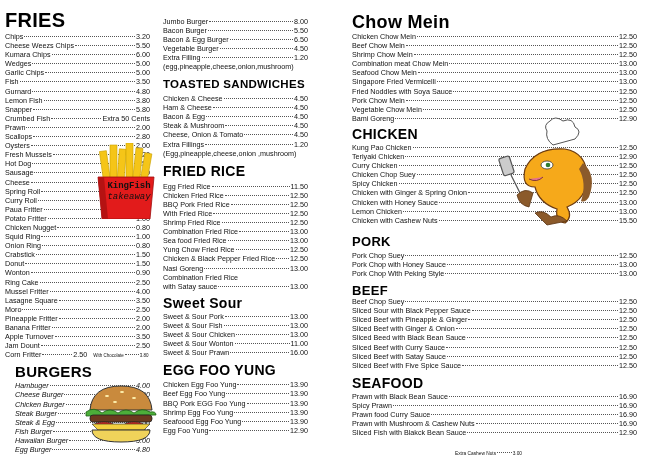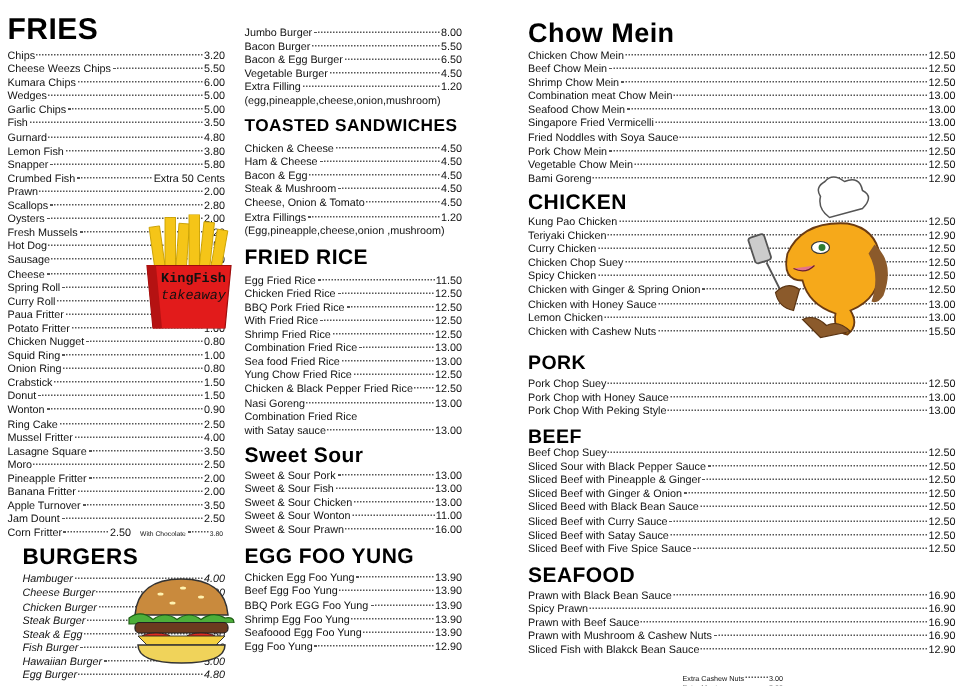--- a/index.html
+++ b/index.html
@@ -640,21 +640,21 @@
         <span class="n">Prawn with Black Bean Sauce</span>
         <span class="d"></span>
         <span class="p">16.90</span>
       </div>
       <div class="row">
         <span class="n">Spicy Prawn</span>
         <span class="d"></span>
         <span class="p">16.90</span>
       </div>
       <div class="row">
-        <span class="n">Prawn with Beef Sauce</span>
+        <span class="n">Prawn food Curry Sauce</span>
         <span class="d"></span>
         <span class="p">16.90</span>
       </div>
       <div class="row">
         <span class="n">Prawn with Mushroom &amp; Cashew Nuts</span>
         <span class="d"></span>
         <span class="p">16.90</span>
       </div>
       <div class="row">
         <span class="n">Sliced Fish with Blakck Bean Sauce</span>

